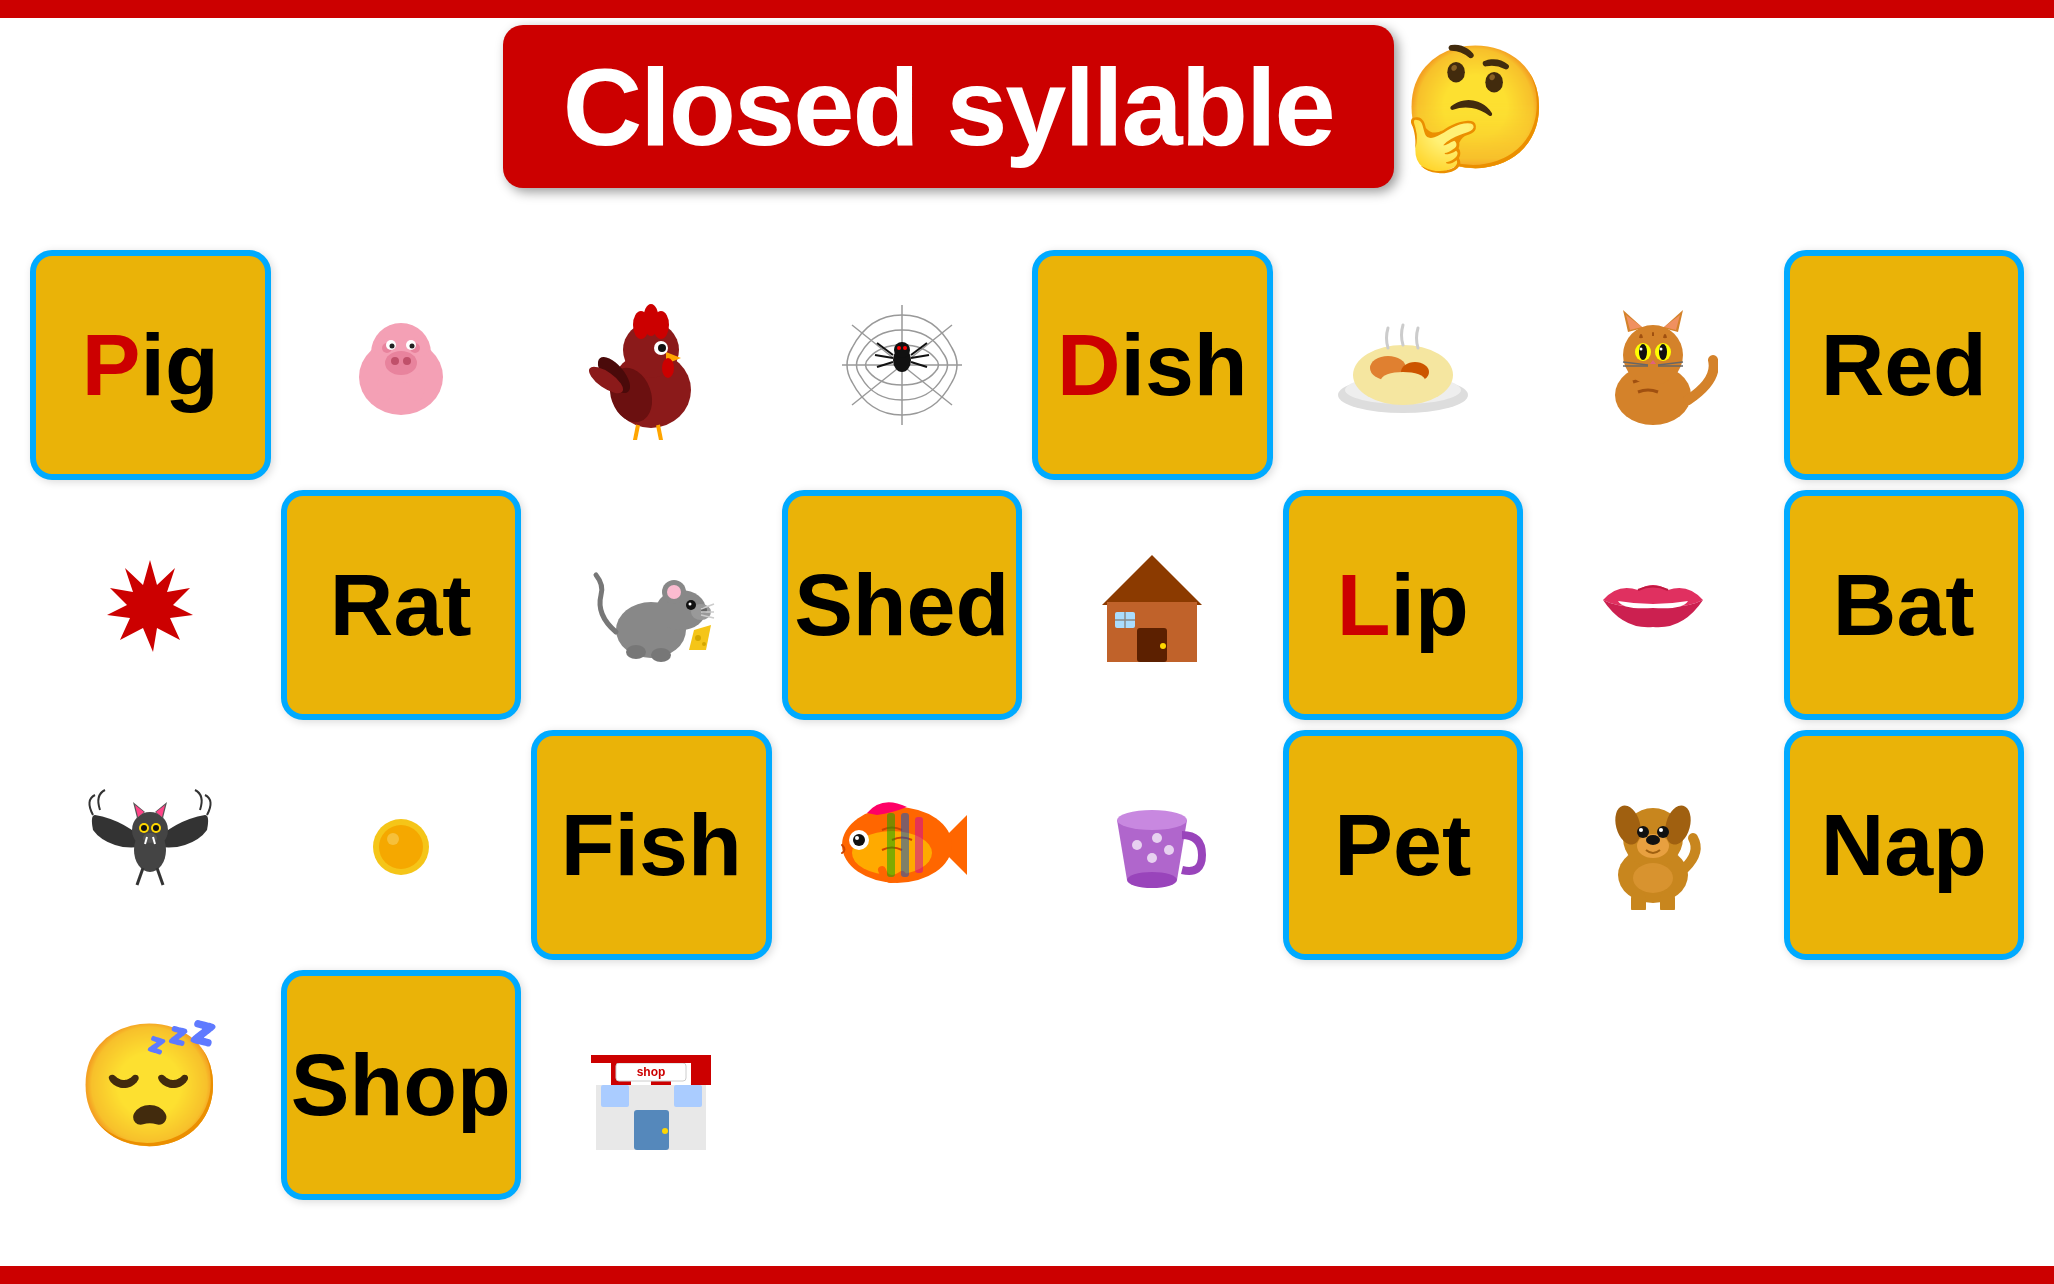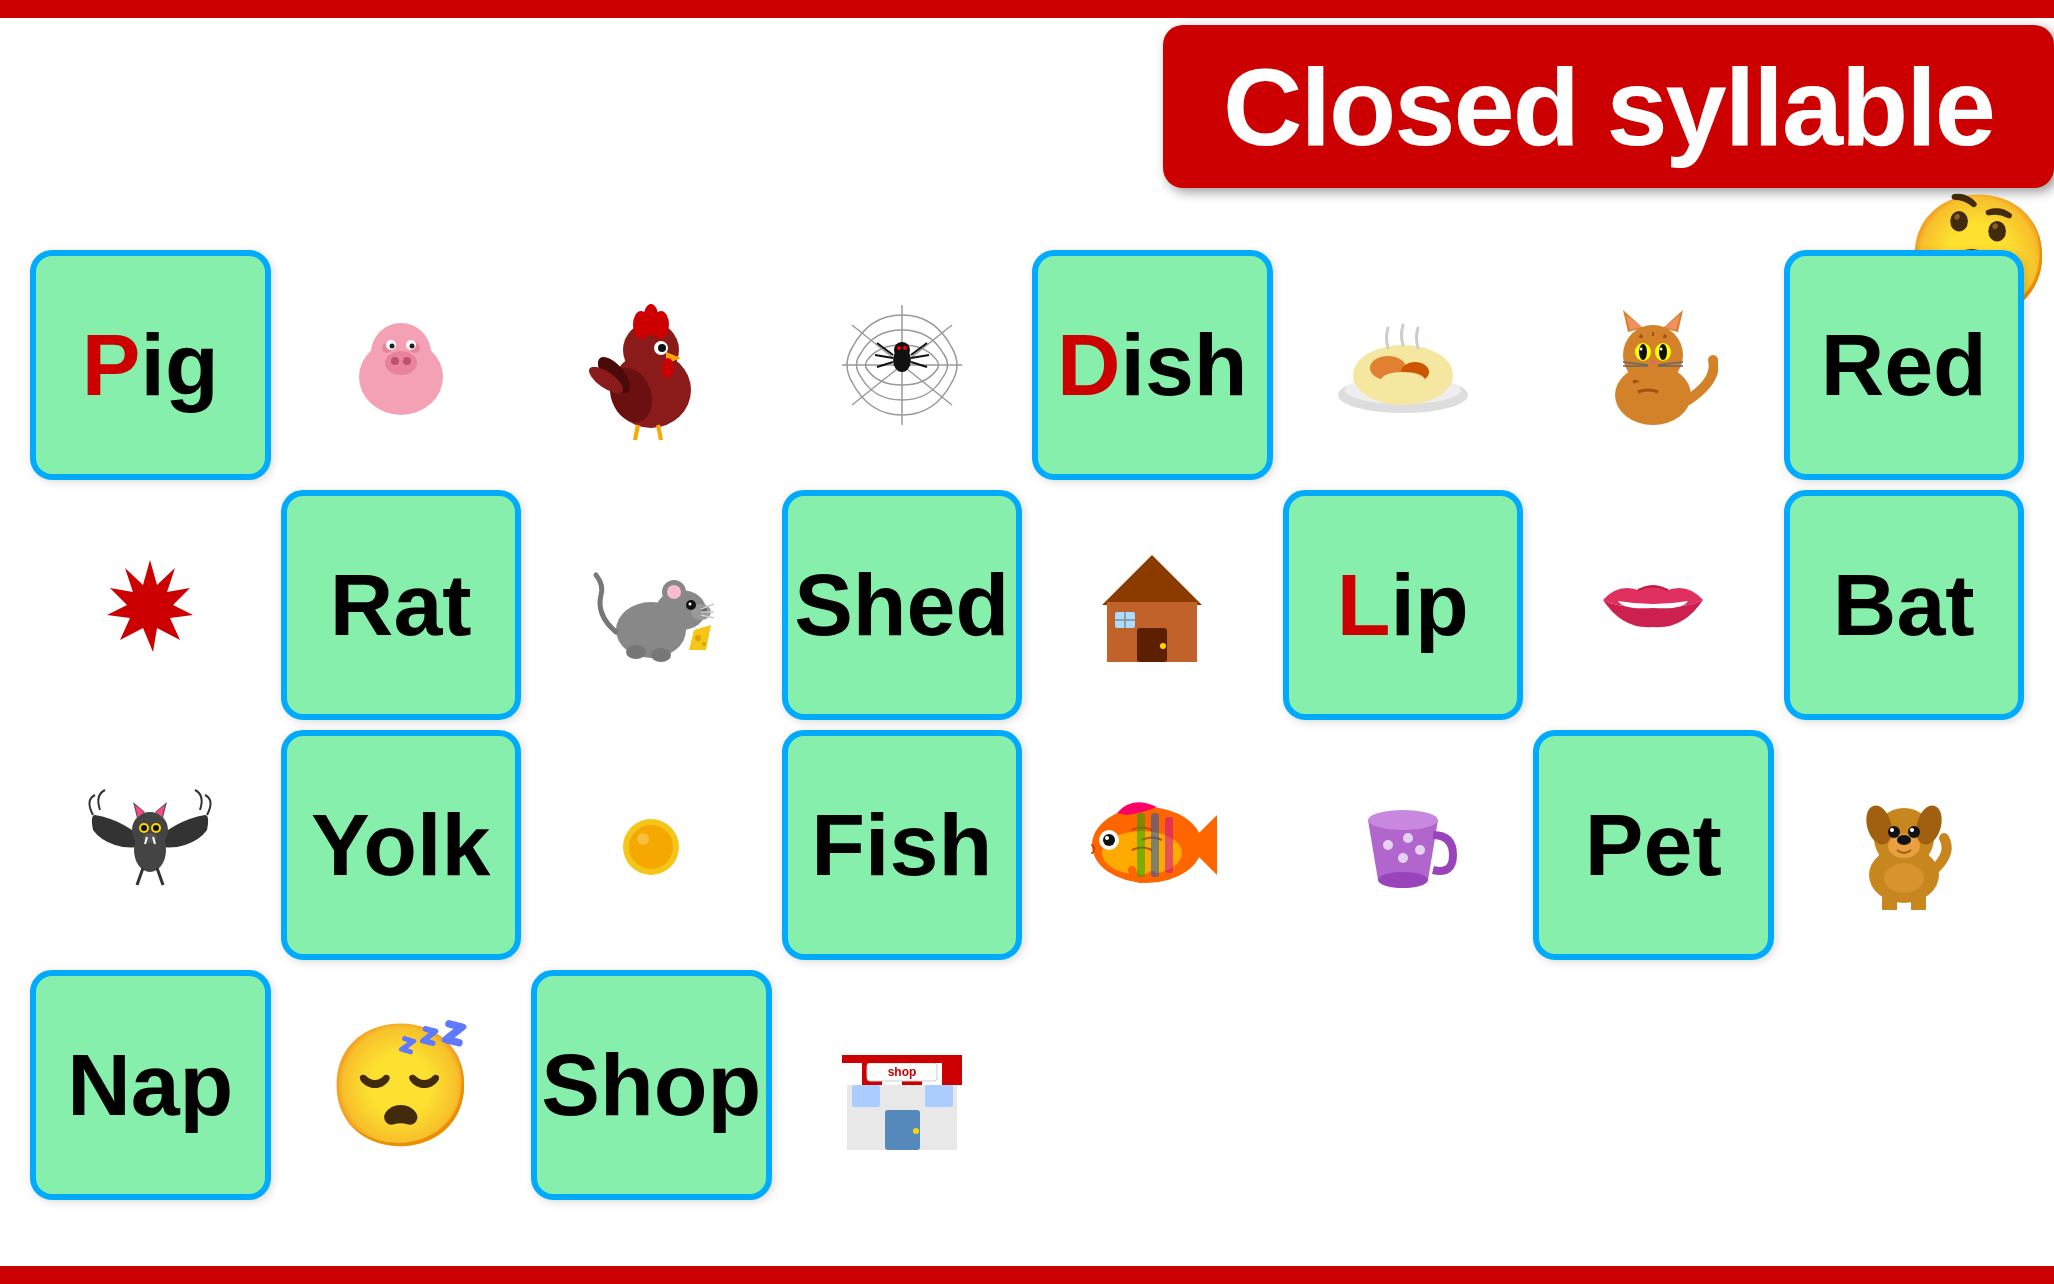--- a/index.html
+++ b/index.html
@@ -26,23 +26,22 @@
       background: #cc0000;
     }
 
     
     .title-area {
       position: absolute;
       top: 25px;
       left: 0; right: 0;
       display: flex;
       justify-content: center;
-      align-items: flex-end;
+      align-items: center;
       gap: 8px;
-      flex-direction: column;
     }
 
     .title-box {
       background: #cc0000;
       border-radius: 20px;
       padding: 18px 60px;
       box-shadow: 4px 4px 12px rgba(0,0,0,0.4);
     }
 
     .title-text {
@@ -66,21 +65,21 @@
       right: 10px;
       display: grid;
       grid-template-columns: repeat(8, 1fr);
       grid-template-rows: repeat(4, 230px);
       gap: 10px;
       padding: 10px 20px;
     }
 
     
     .word-card {
-      background: #86efac;
+      background: #eab308;
       border: 6px solid #00aaff;
       border-radius: 22px;
       display: flex;
       align-items: center;
       justify-content: center;
       box-shadow: 2px 2px 8px rgba(0,0,0,0.15);
       text-align: right;
     }
 
     .word-text {
@@ -394,23 +393,20 @@
 
       <ellipse cx="75" cy="58" rx="7" ry="5" fill="#555"></ellipse>
       <line x1="72" y1="57" x2="70" y2="64" stroke="white" stroke-width="2"></line>
       <line x1="78" y1="57" x2="80" y2="64" stroke="white" stroke-width="2"></line>
 
       <line x1="68" y1="88" x2="62" y2="105" stroke="#333" stroke-width="3"></line>
       <line x1="82" y1="88" x2="88" y2="105" stroke="#333" stroke-width="3"></line>
     </svg>
   </div>
 
-  <div class="word-card">
-    <span class="word-text">Yolk</span>
-  </div>
   <div class="img-cell">
 
     <svg class="egg-svg" viewBox="0 0 120 120" xmlns="http://www.w3.org/2000/svg">
 
       <ellipse cx="60" cy="70" rx="52" ry="42" fill="white"></ellipse>
       <ellipse cx="40" cy="80" rx="22" ry="16" fill="white"></ellipse>
       <ellipse cx="80" cy="82" rx="18" ry="14" fill="white"></ellipse>
 
       <circle cx="60" cy="62" r="28" fill="#f5c518"></circle>
       <circle cx="60" cy="62" r="22" fill="#f5a800"></circle>

